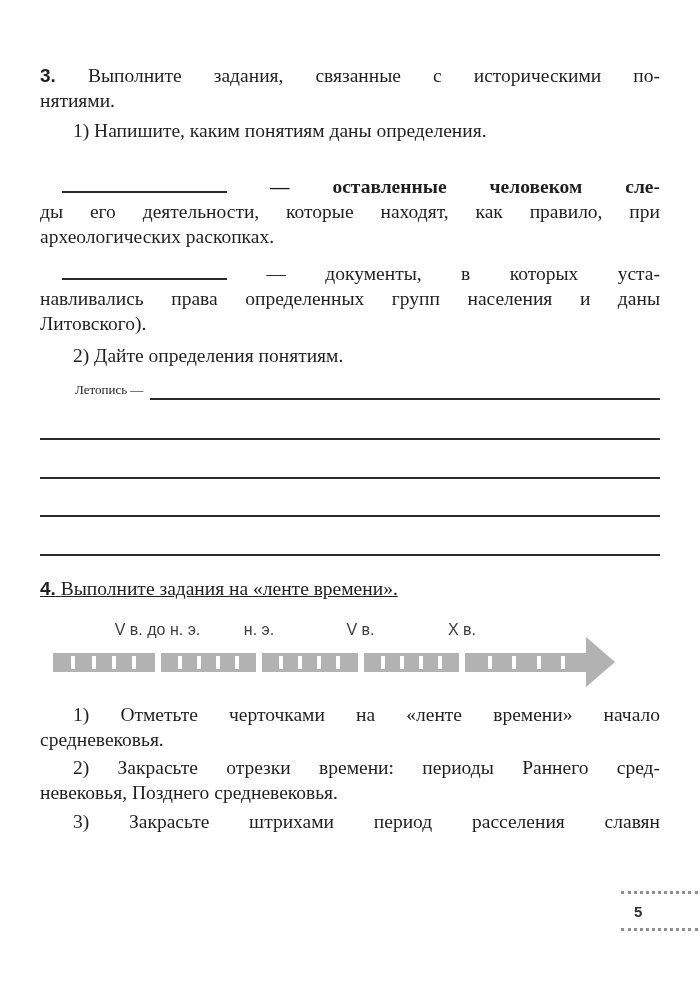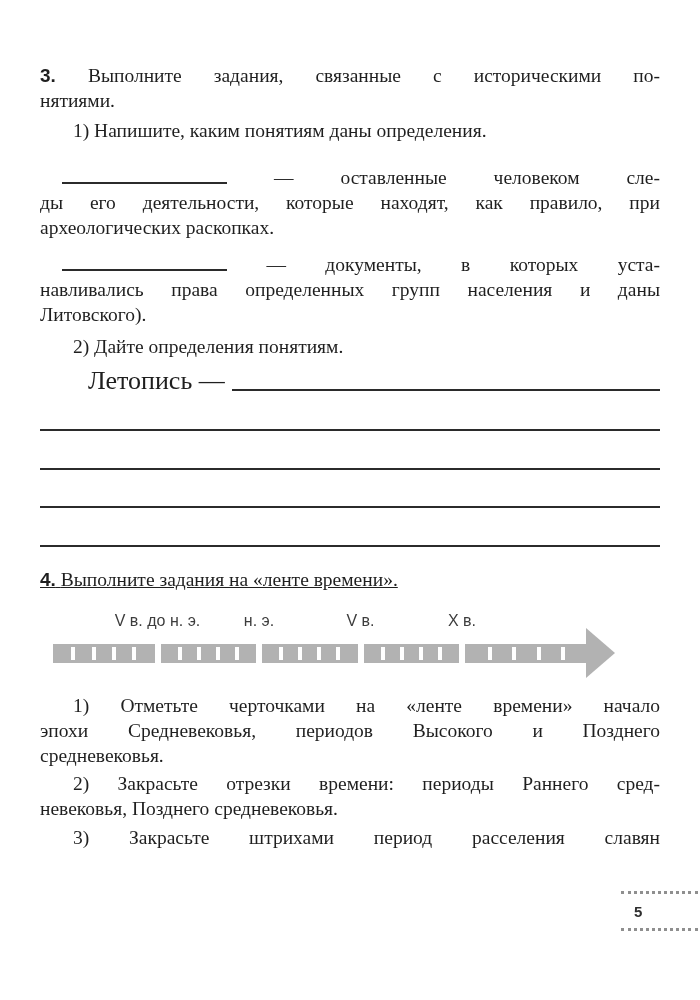--- a/index.html
+++ b/index.html
@@ -24,27 +24,27 @@
   .ind-item  { padding-left: 33px; }
   .ind-blank { padding-left: 22px; }
 
   .blank {
     display: inline-block;
     width: 165px; height: 15px;
     border-bottom: 2px solid #2b2b2b;
   }
 
   .m-item1 { margin-top: 5px; }
-  .m-def1  { margin-top: 22px; }
+  .m-def1  { margin-top: 31px; font-weight: bold; }
   .m-def2  { margin-top: 12px; }
   .m-item2 { margin-top: 7px; }
   .m-task4 { margin-top: 20px; text-decoration: underline; }
 
   .term-row { display: flex; padding-left: 35px; margin-top: 9px; }
-  .term-label { font-size: 26px; line-height: 25px; white-space: nowrap; margin-left: 13px; }
+  .term-label { font-size: 13px; line-height: 25px; white-space: nowrap; }
   .term-fill {
     flex: 1; margin-left: 7px; height: 21px;
     border-bottom: 2px solid #2b2b2b;
   }
   .wline { height: 37px; border-bottom: 2px solid #2b2b2b; }
   .wline.first { height: 36px; }
 
   
   .tl-wrap { position: relative; height: 80px; margin-top: 8px; }
   .tl-bar {
@@ -140,21 +140,20 @@
         <div class="tl-tick" style="left: 508.4px;"></div>
       </div>
     <div class="tl-arrow" style="border-left-color: rgb(178, 178, 178);"></div>
   <div class="tl-label" style="left: 117.5px;">V в. до н. э.</div>
       <div class="tl-label" style="left: 219px;">н. э.</div>
       <div class="tl-label" style="left: 320.5px;">V в.</div>
       <div class="tl-label" style="left: 422px;">X в.</div>
     </div>
 
   <div class="tline j ind-item m-p1">1) Отметьте черточками на «ленте времени» начало</div>
-  <div class="tline j">эпохи Средневековья, периодов Высокого и Позднего</div>
   <div class="tline">средневековья.</div>
 
   <div class="tline j ind-item m-p2">2) Закрасьте отрезки времени: периоды Раннего сред-</div>
   <div class="tline">невековья, Позднего средневековья.</div>
 
   <div class="tline j ind-item m-p3">3) Закрасьте штрихами период расселения славян</div>
 
 </div>
 
 <div class="pagenum">

